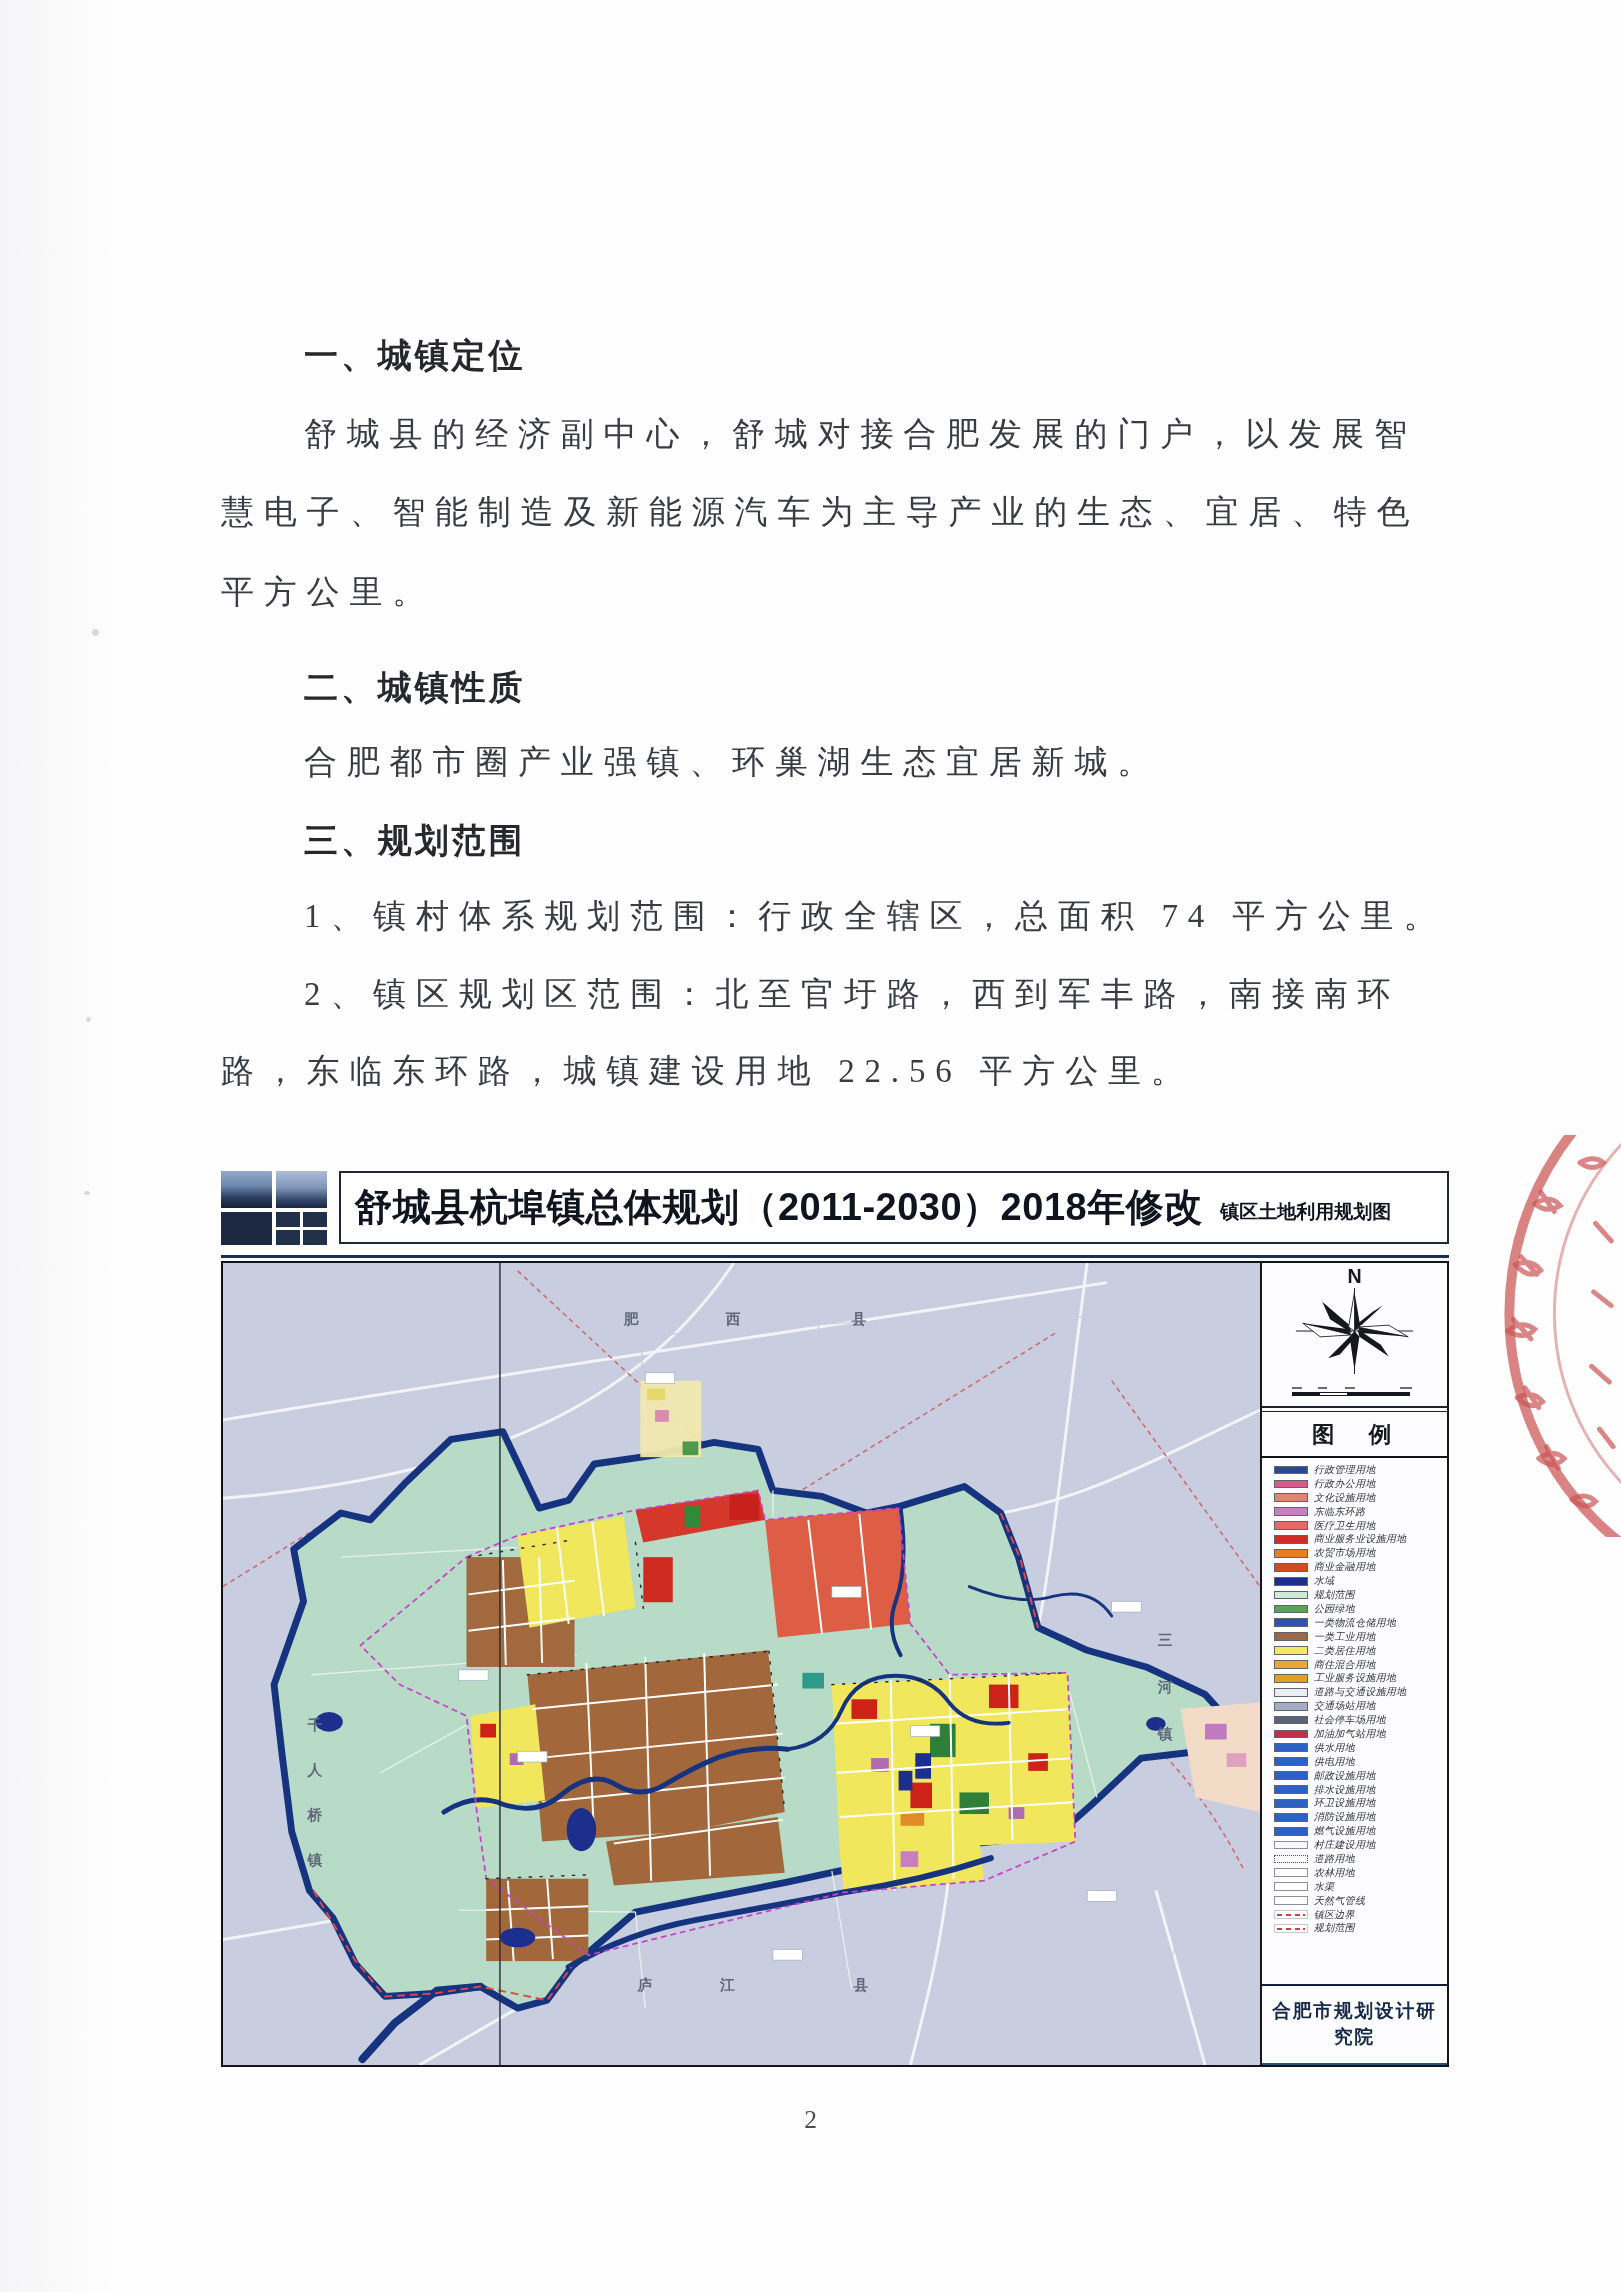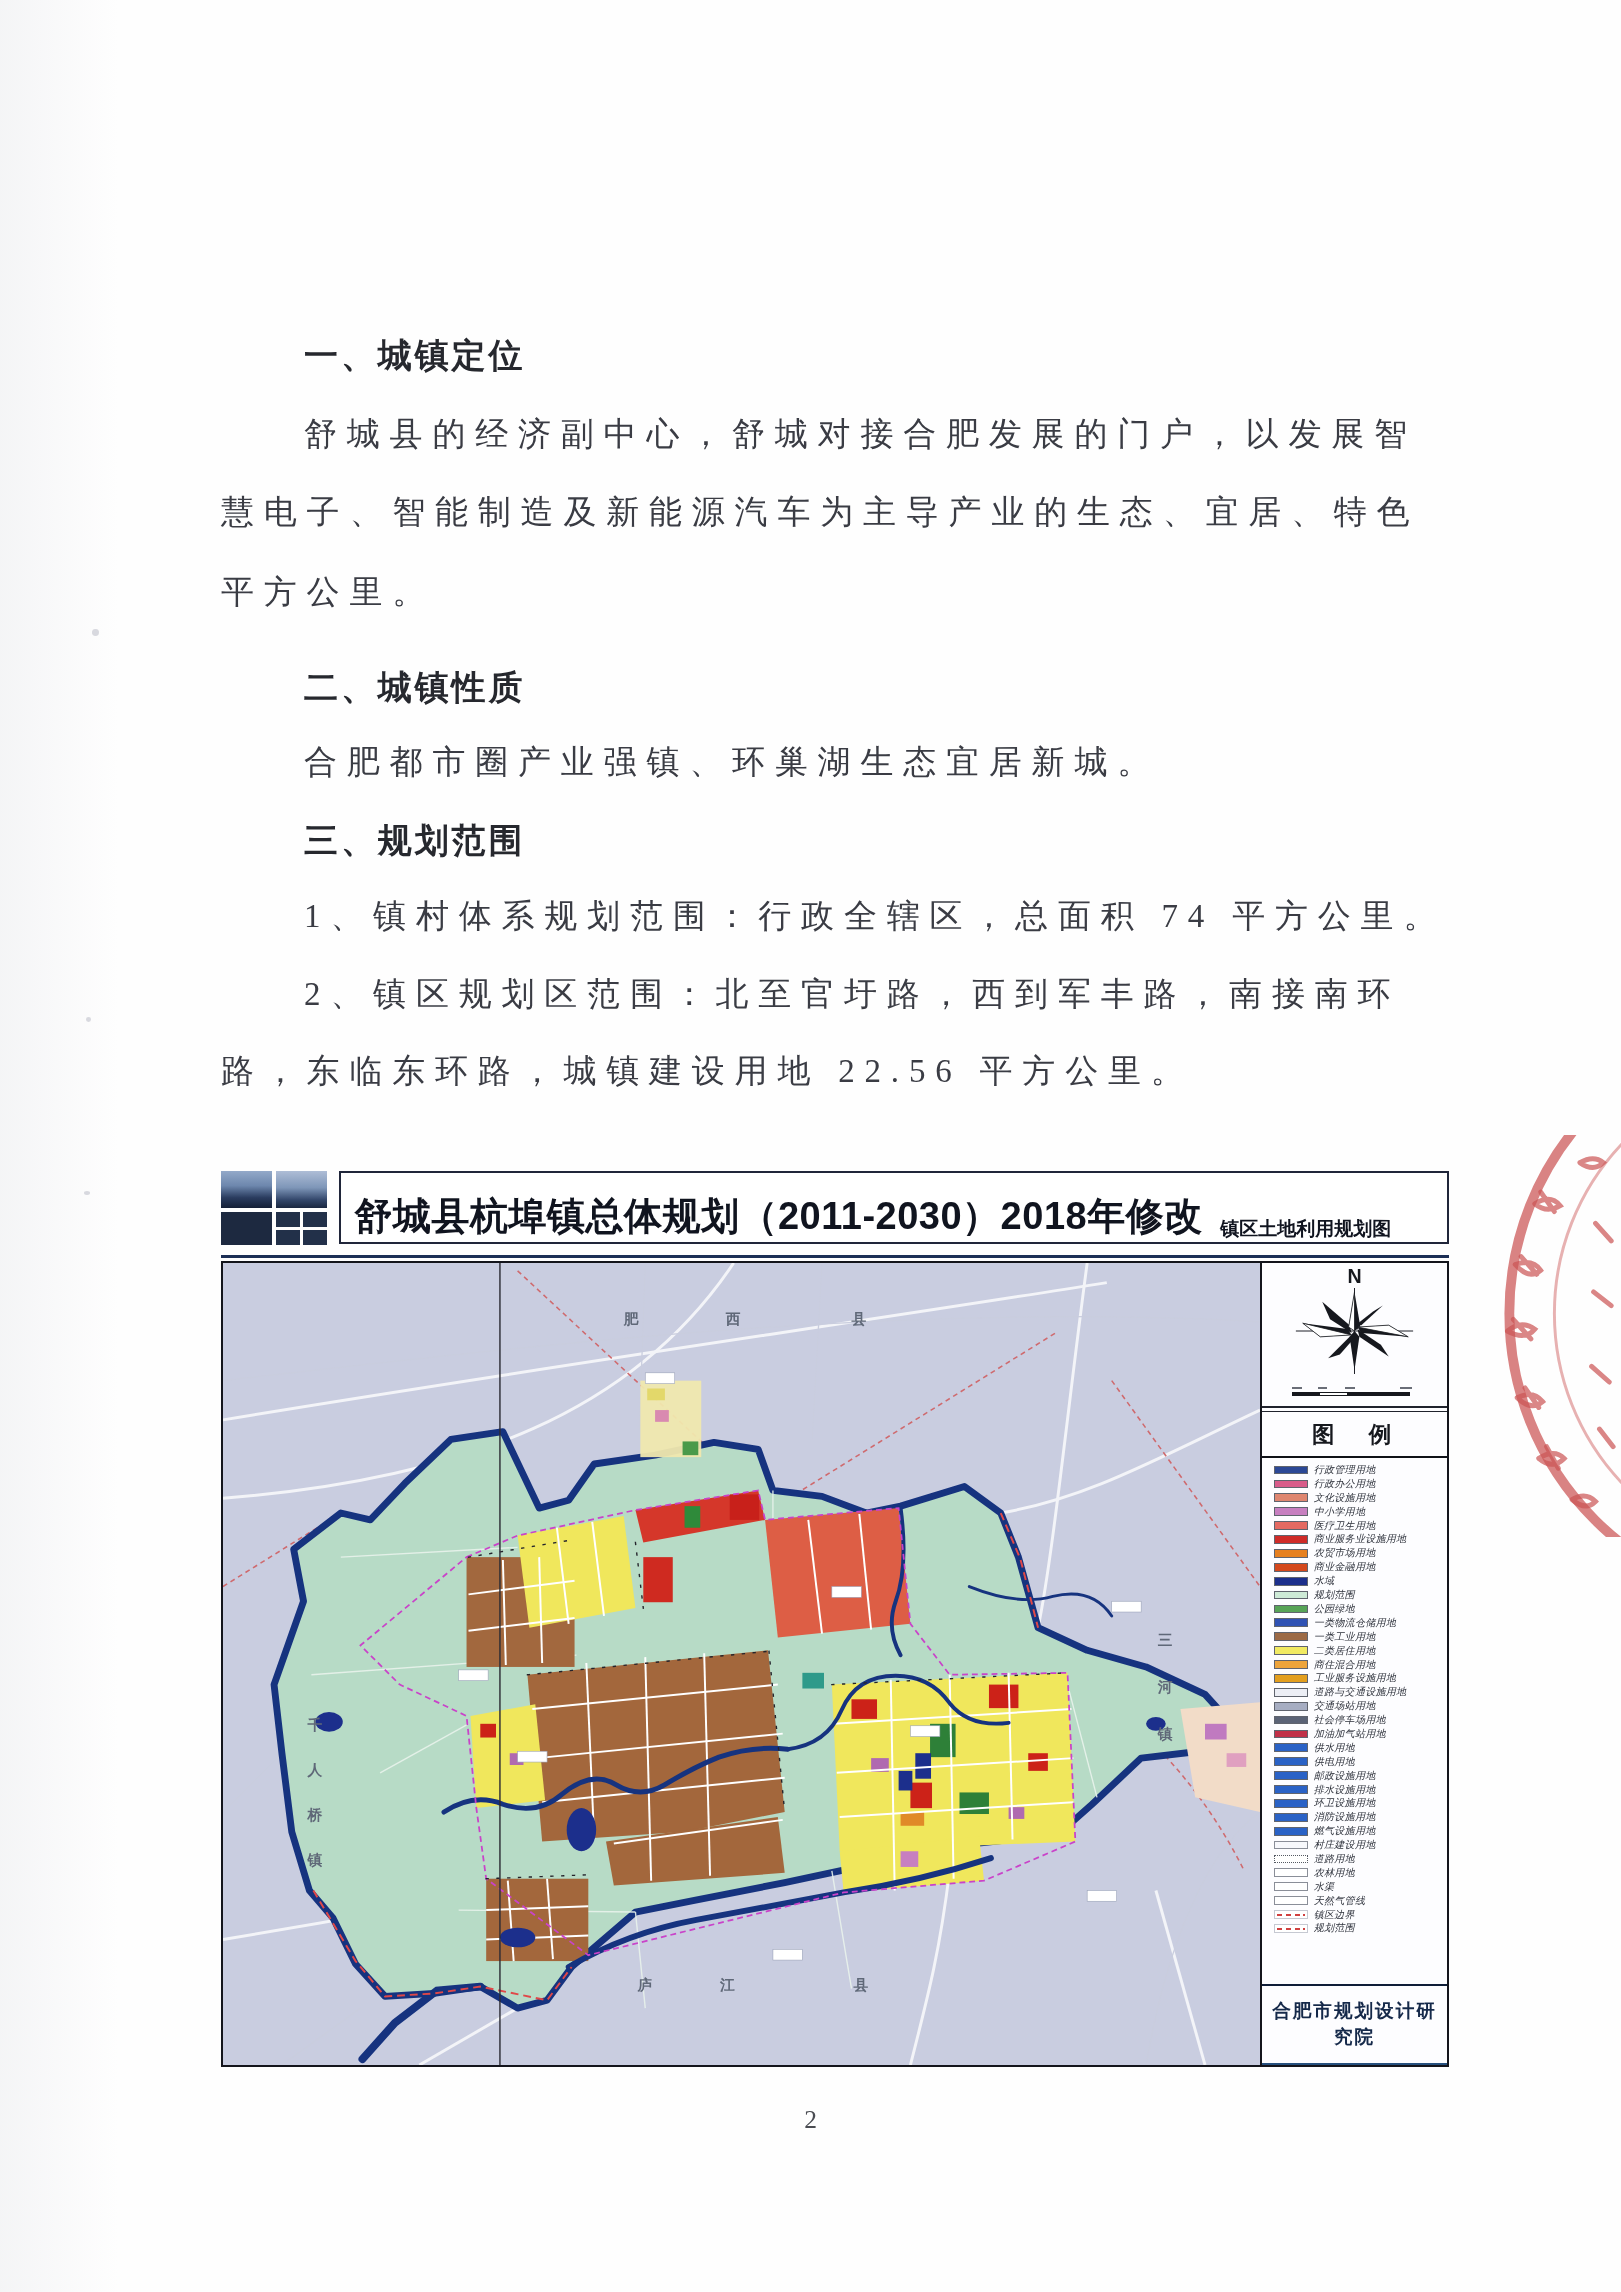--- a/index.html
+++ b/index.html
@@ -26,21 +26,21 @@
   .figure{position:absolute;left:221px;top:1171px;width:1228px;height:894px;}
   .title-row{display:flex;align-items:flex-start;height:78px;}
   .logo{width:110px;height:74px;display:grid;grid-template-columns:51px 51px;
         grid-template-rows:37px 33px;gap:3.9px;flex:none;}
   .logo .ph1{background:linear-gradient(180deg,#93a9c9 0%,#6d87ad 40%,#2a3c5f 72%,#141f36 100%);}
   .logo .ph2{background:linear-gradient(180deg,#aebdd6 0%,#7e96b8 45%,#33476b 78%,#1a2740 100%);}
   .logo .dk{background:#1d2940;}
   .logo .mini{display:grid;grid-template-columns:1fr 1fr;grid-template-rows:1fr 1fr;gap:2.9px;}
   .logo .mini span{background:#223049;}
   .title-box{flex:1;height:69px;margin-left:7.8px;background:#fff;
-    border:2px solid #20263a;display:flex;align-items:flex-end;padding:0 13.7px;}
+    border:2px solid #20263a;display:flex;align-items:center;padding:0 13.7px;}
   .fig-title{font-family:"Liberation Sans","DejaVu Sans",sans-serif;font-weight:900;
     font-size:38px;letter-spacing:0.5px;color:#10141f;white-space:nowrap;}
   .fig-subtitle{font-family:"Liberation Sans","DejaVu Sans",sans-serif;font-weight:900;
     font-size:19px;color:#10141f;margin-left:17.6px;margin-top:9.8px;white-space:nowrap;}
   .navy-rule{height:2.9px;background:#1c2f55;margin:5.9px 0 2.9px;}
   .map-frame{display:flex;height:802px;border:2px solid #14151c;background:#fff;}
   .map-canvas{width:1037px;height:100%;flex:none;}
   .side-panel{flex:1;border-left:2px solid #14151c;display:flex;flex-direction:column;
     font-family:"Liberation Sans","DejaVu Sans",sans-serif;background:#fdfdff;}
   .compass-wrap{height:116px;display:flex;flex-direction:column;align-items:center;padding-top:3.9px;}
@@ -349,21 +349,21 @@
             <div class="legend-row">
               <span class="sw " style="background: rgb(216, 92, 138);"></span>
               <span class="ll">行政办公用地</span>
             </div>
             <div class="legend-row">
               <span class="sw " style="background: rgb(222, 134, 112);"></span>
               <span class="ll">文化设施用地</span>
             </div>
             <div class="legend-row">
               <span class="sw " style="background: rgb(199, 127, 192);"></span>
-              <span class="ll">中小学用地</span>
+              <span class="ll">东临东环路</span>
             </div>
             <div class="legend-row">
               <span class="sw " style="background: rgb(228, 106, 98);"></span>
               <span class="ll">医疗卫生用地</span>
             </div>
             <div class="legend-row">
               <span class="sw " style="background: rgb(207, 43, 40);"></span>
               <span class="ll">商业服务业设施用地</span>
             </div>
             <div class="legend-row">

